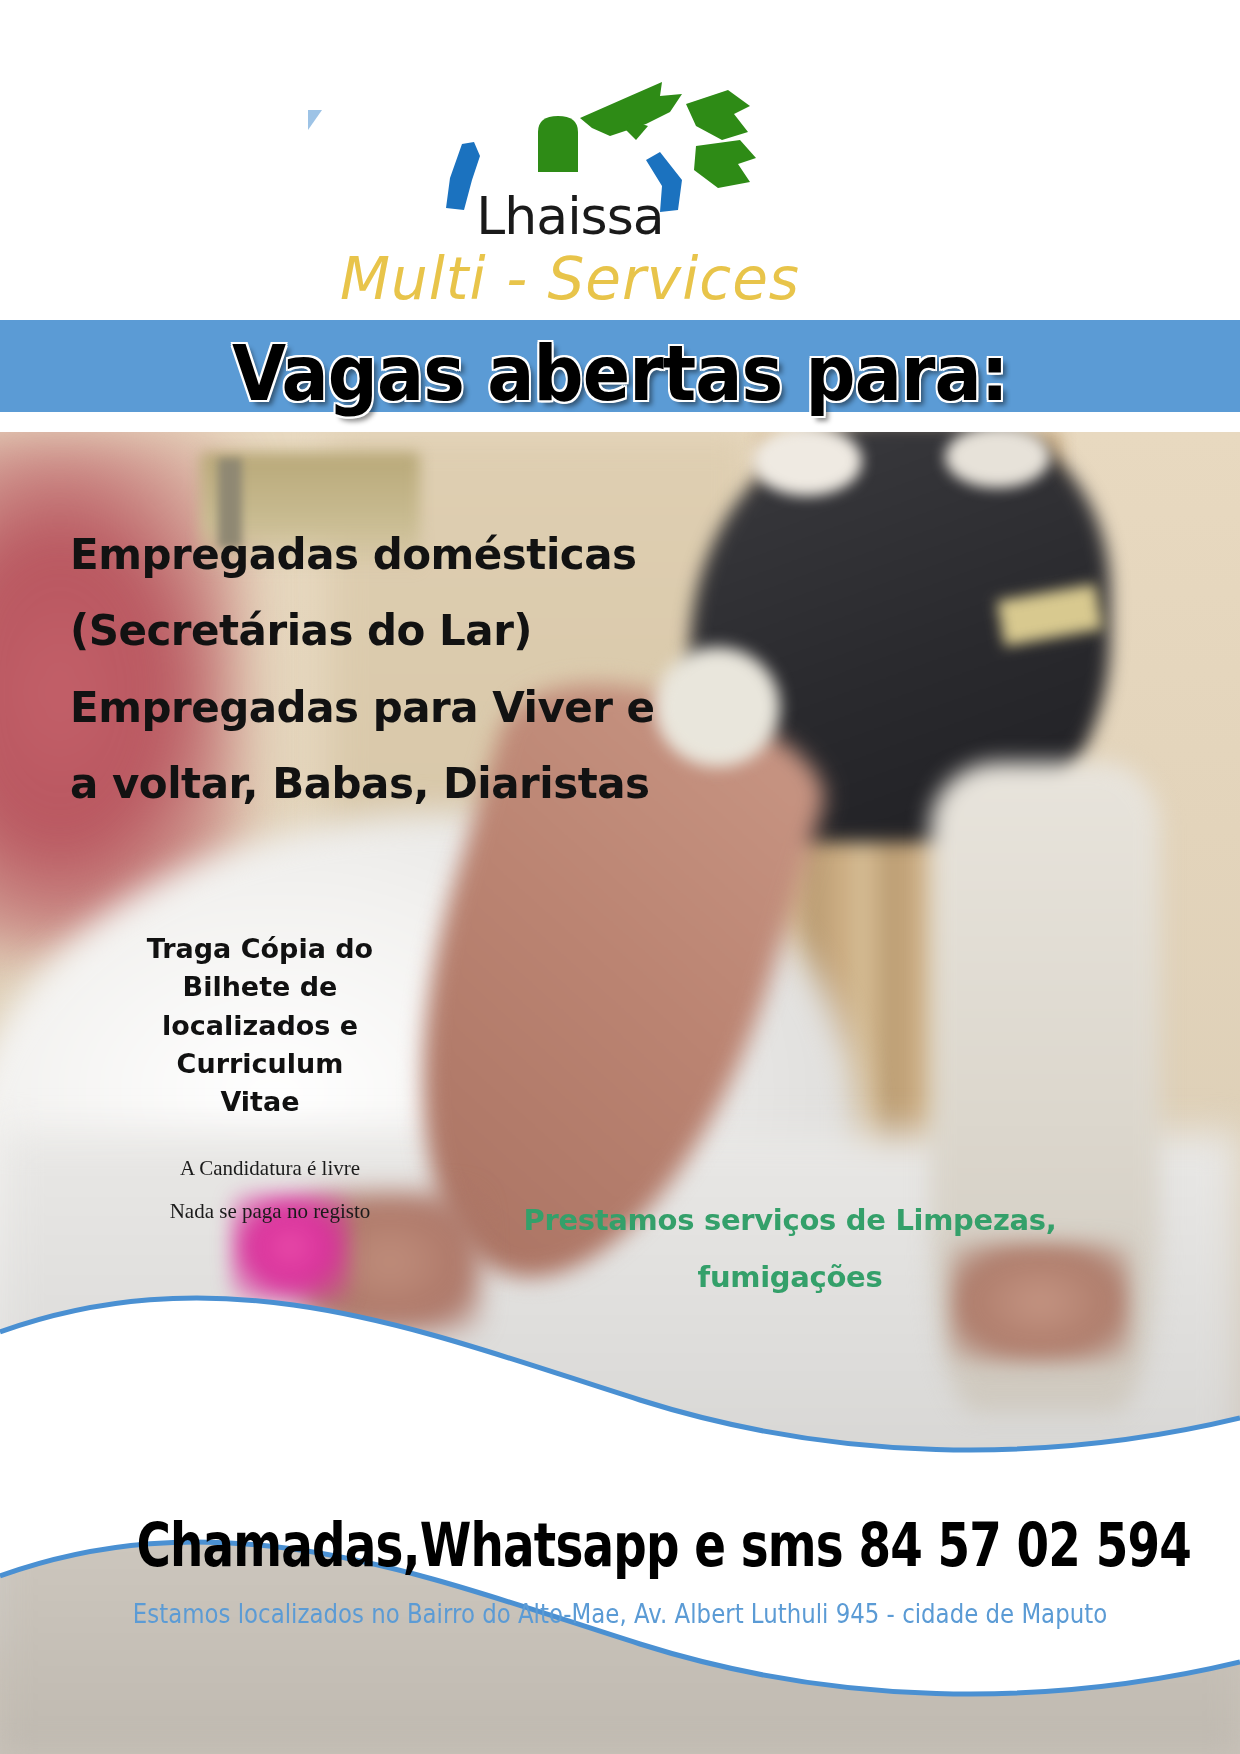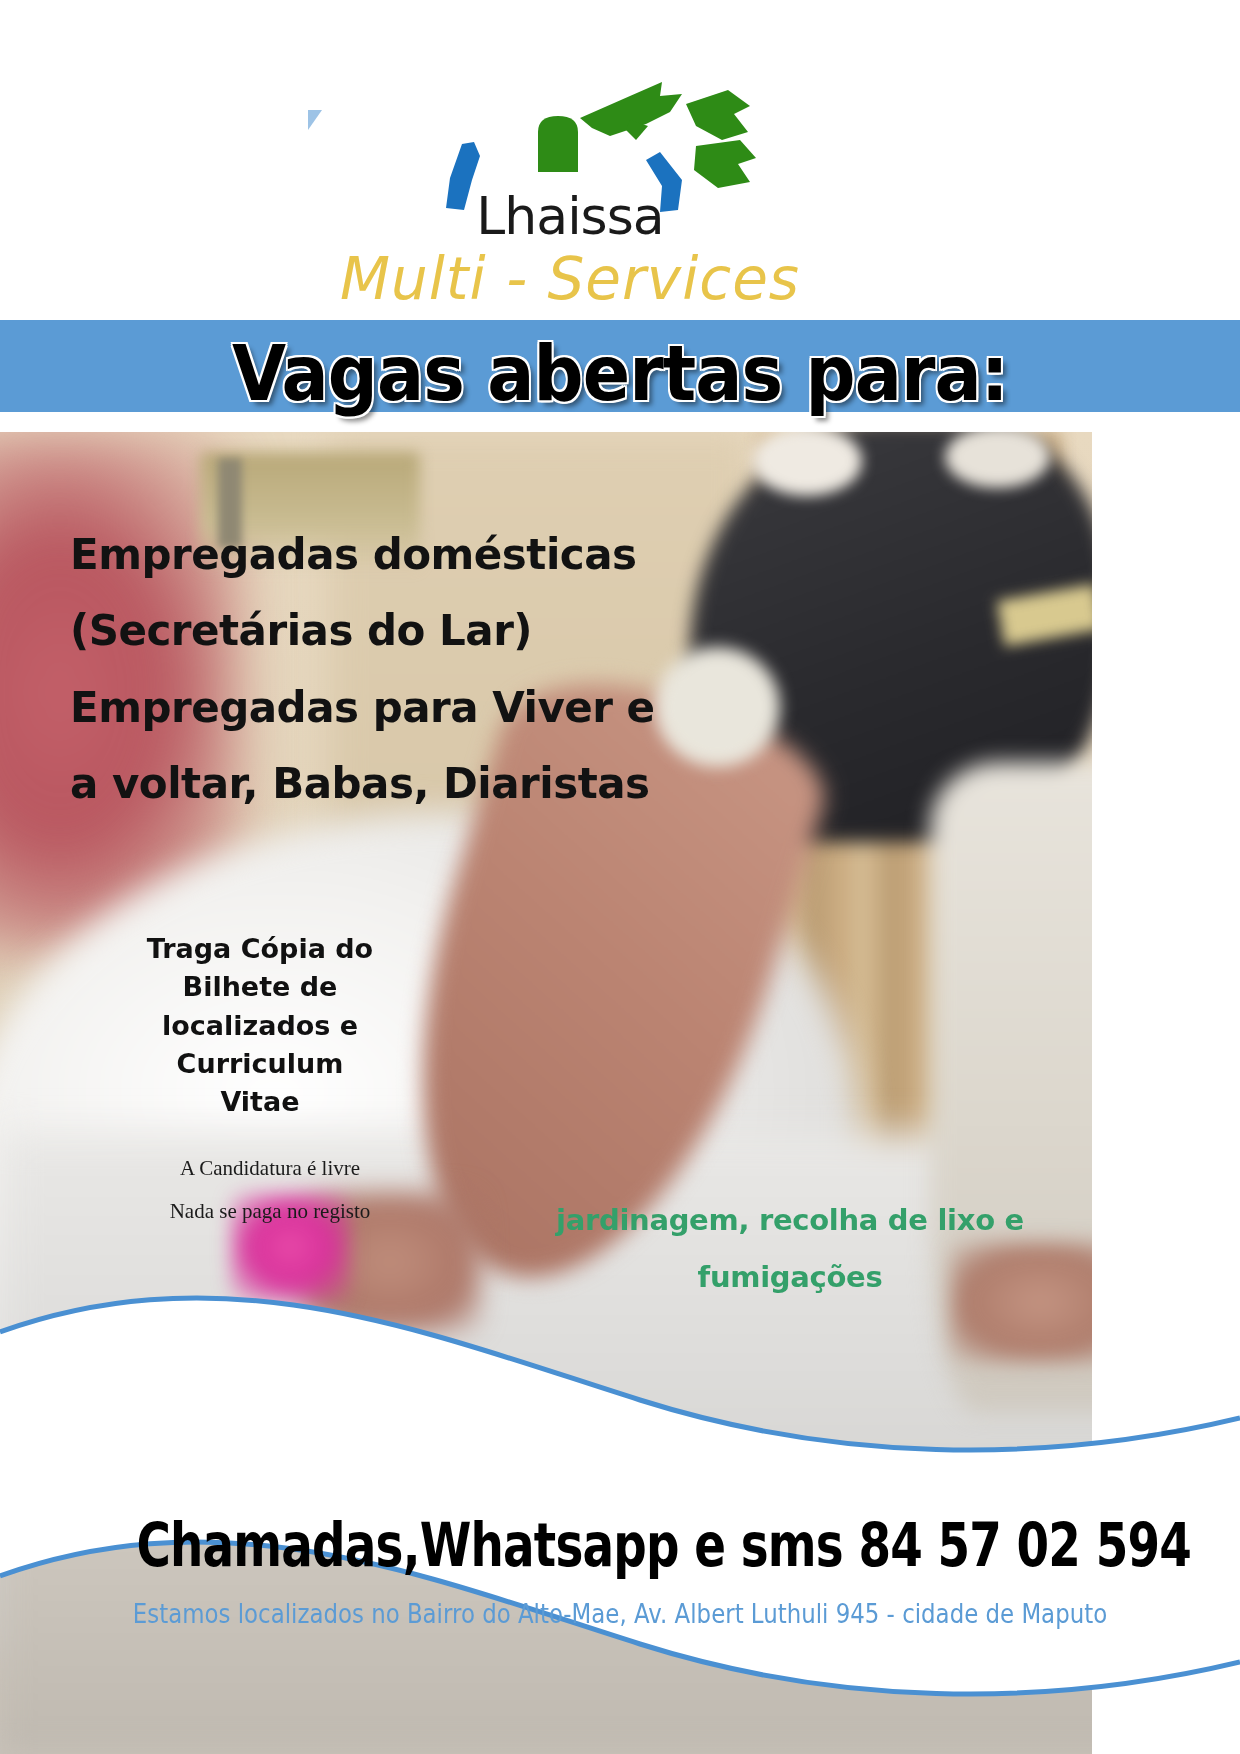--- a/index.html
+++ b/index.html
@@ -109,21 +109,21 @@
        0px -2px 0 #ffffff,  0px  2px 0 #ffffff,
       -2px  0px 0 #ffffff,  2px  0px 0 #ffffff,
        5px 5px 6px rgba(0,0,0,0.45);
   }
 
   
   .photo {
     position: absolute;
     left: 0;
     top: 432px;
-    width: 1092px;
+    width: 1240px;
     height: 1322px;
     overflow: hidden;
     background: #d9cdbc;
   }
 
   
   .ph-wall {
     position: absolute; left: 0; top: 0; width: 1240px; height: 1322px;
     background:
       linear-gradient(180deg, #e8d9c0 0%, #e3d4bb 30%, #ded0b8 55%, #cfc6bb 75%, #c9c3ba 100%);
@@ -403,21 +403,21 @@
       <div class="note-line">Curriculum</div>
       <div class="note-line">Vitae</div>
     </div>
 
     <div class="serif-block">
       <div class="serif-line">A Candidatura é livre</div>
       <div class="serif-line">Nada se paga no registo</div>
     </div>
 
     <div class="green-block">
-      <div class="green-line">jardinagem, recolha de lixo e</div>
+      <div class="green-line">Prestamos serviços de Limpezas,</div>
       <div class="green-line">fumigações</div>
     </div>
   </div>
 
   <div class="footer-wave">
     <svg viewBox="0 0 1240 464" width="1240" height="464" aria-hidden="true">
 
       <path d="M0,42 C230,-40 430,44 640,110 C830,170 1040,176 1240,128 L1240,372 C1040,420 830,414 640,354 C430,288 230,204 0,286 Z" fill="#ffffff"></path>
       <path d="M0,42 C230,-40 430,44 640,110 C830,170 1040,176 1240,128" fill="none" stroke="#4A90D2" stroke-width="5"></path>
       <path d="M0,286 C230,204 430,288 640,354 C830,414 1040,420 1240,372" fill="none" stroke="#4A90D2" stroke-width="5"></path>

